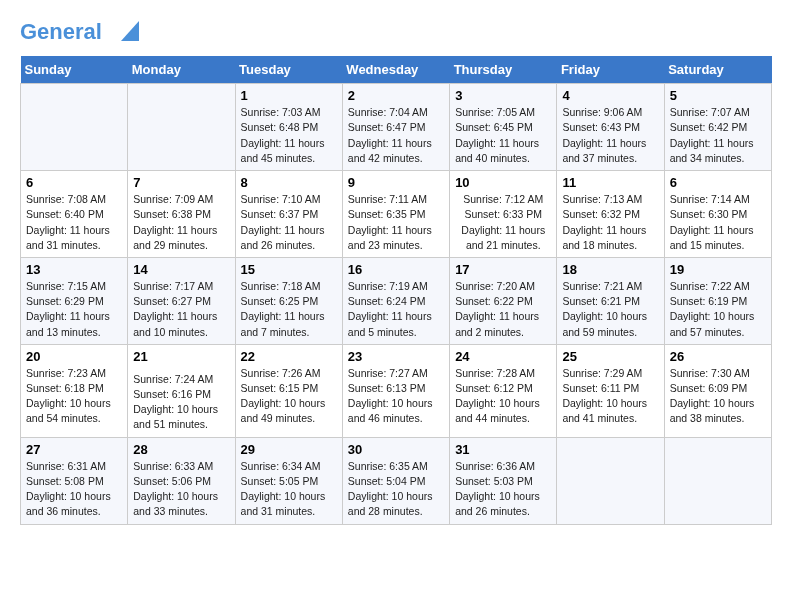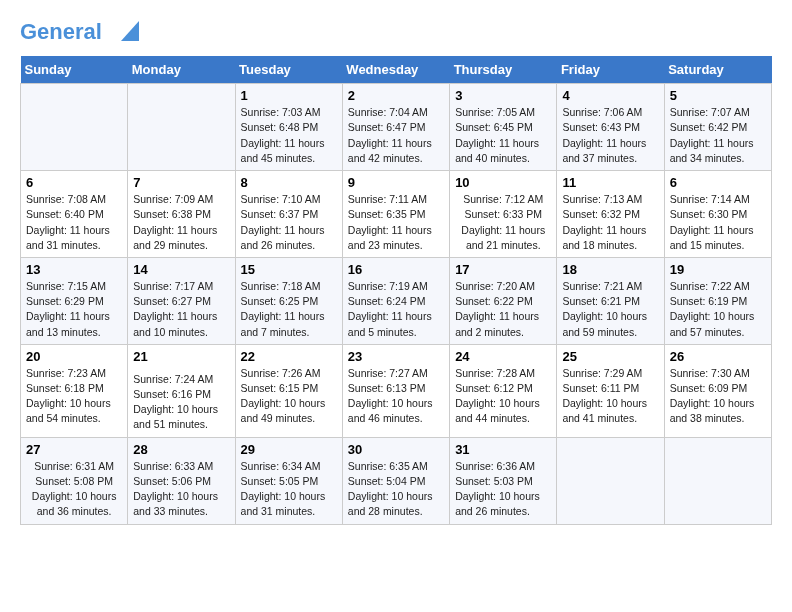--- a/index.html
+++ b/index.html
@@ -140,21 +140,21 @@
 Daylight: 11 hours and 42 minutes.</div>
         </td>
         <td>
           <span class="day-num">3</span>
           <div class="day-info" style="white-space: pre-line;">Sunrise: 7:05 AM
 Sunset: 6:45 PM
 Daylight: 11 hours and 40 minutes.</div>
         </td>
         <td>
           <span class="day-num">4</span>
-          <div class="day-info" style="white-space: pre-line;">Sunrise: 7:06 AM
+          <div class="day-info" style="white-space: pre-line;">Sunrise: 9:06 AM
 Sunset: 6:43 PM
 Daylight: 11 hours and 37 minutes.</div>
         </td>
         <td>
           <span class="day-num">5</span>
           <div class="day-info" style="white-space: pre-line;">Sunrise: 7:07 AM
 Sunset: 6:42 PM
 Daylight: 11 hours and 34 minutes.</div>
         </td>
       </tr>
@@ -286,21 +286,21 @@
         <td>
           <span class="day-num">26</span>
           <div class="day-info" style="white-space: pre-line;">Sunrise: 7:30 AM
 Sunset: 6:09 PM
 Daylight: 10 hours and 38 minutes.</div>
         </td>
       </tr>
       <tr>
         <td>
           <span class="day-num">27</span>
-          <div class="day-info" style="white-space: pre-line; text-align: center;">Sunrise: 6:31 AM
+          <div class="day-info" style="white-space: pre-line;">Sunrise: 6:31 AM
 Sunset: 5:08 PM
 Daylight: 10 hours and 36 minutes.</div>
         </td>
         <td>
           <span class="day-num">28</span>
           <div class="day-info" style="white-space: pre-line;">Sunrise: 6:33 AM
 Sunset: 5:06 PM
 Daylight: 10 hours and 33 minutes.</div>
         </td>
         <td>

